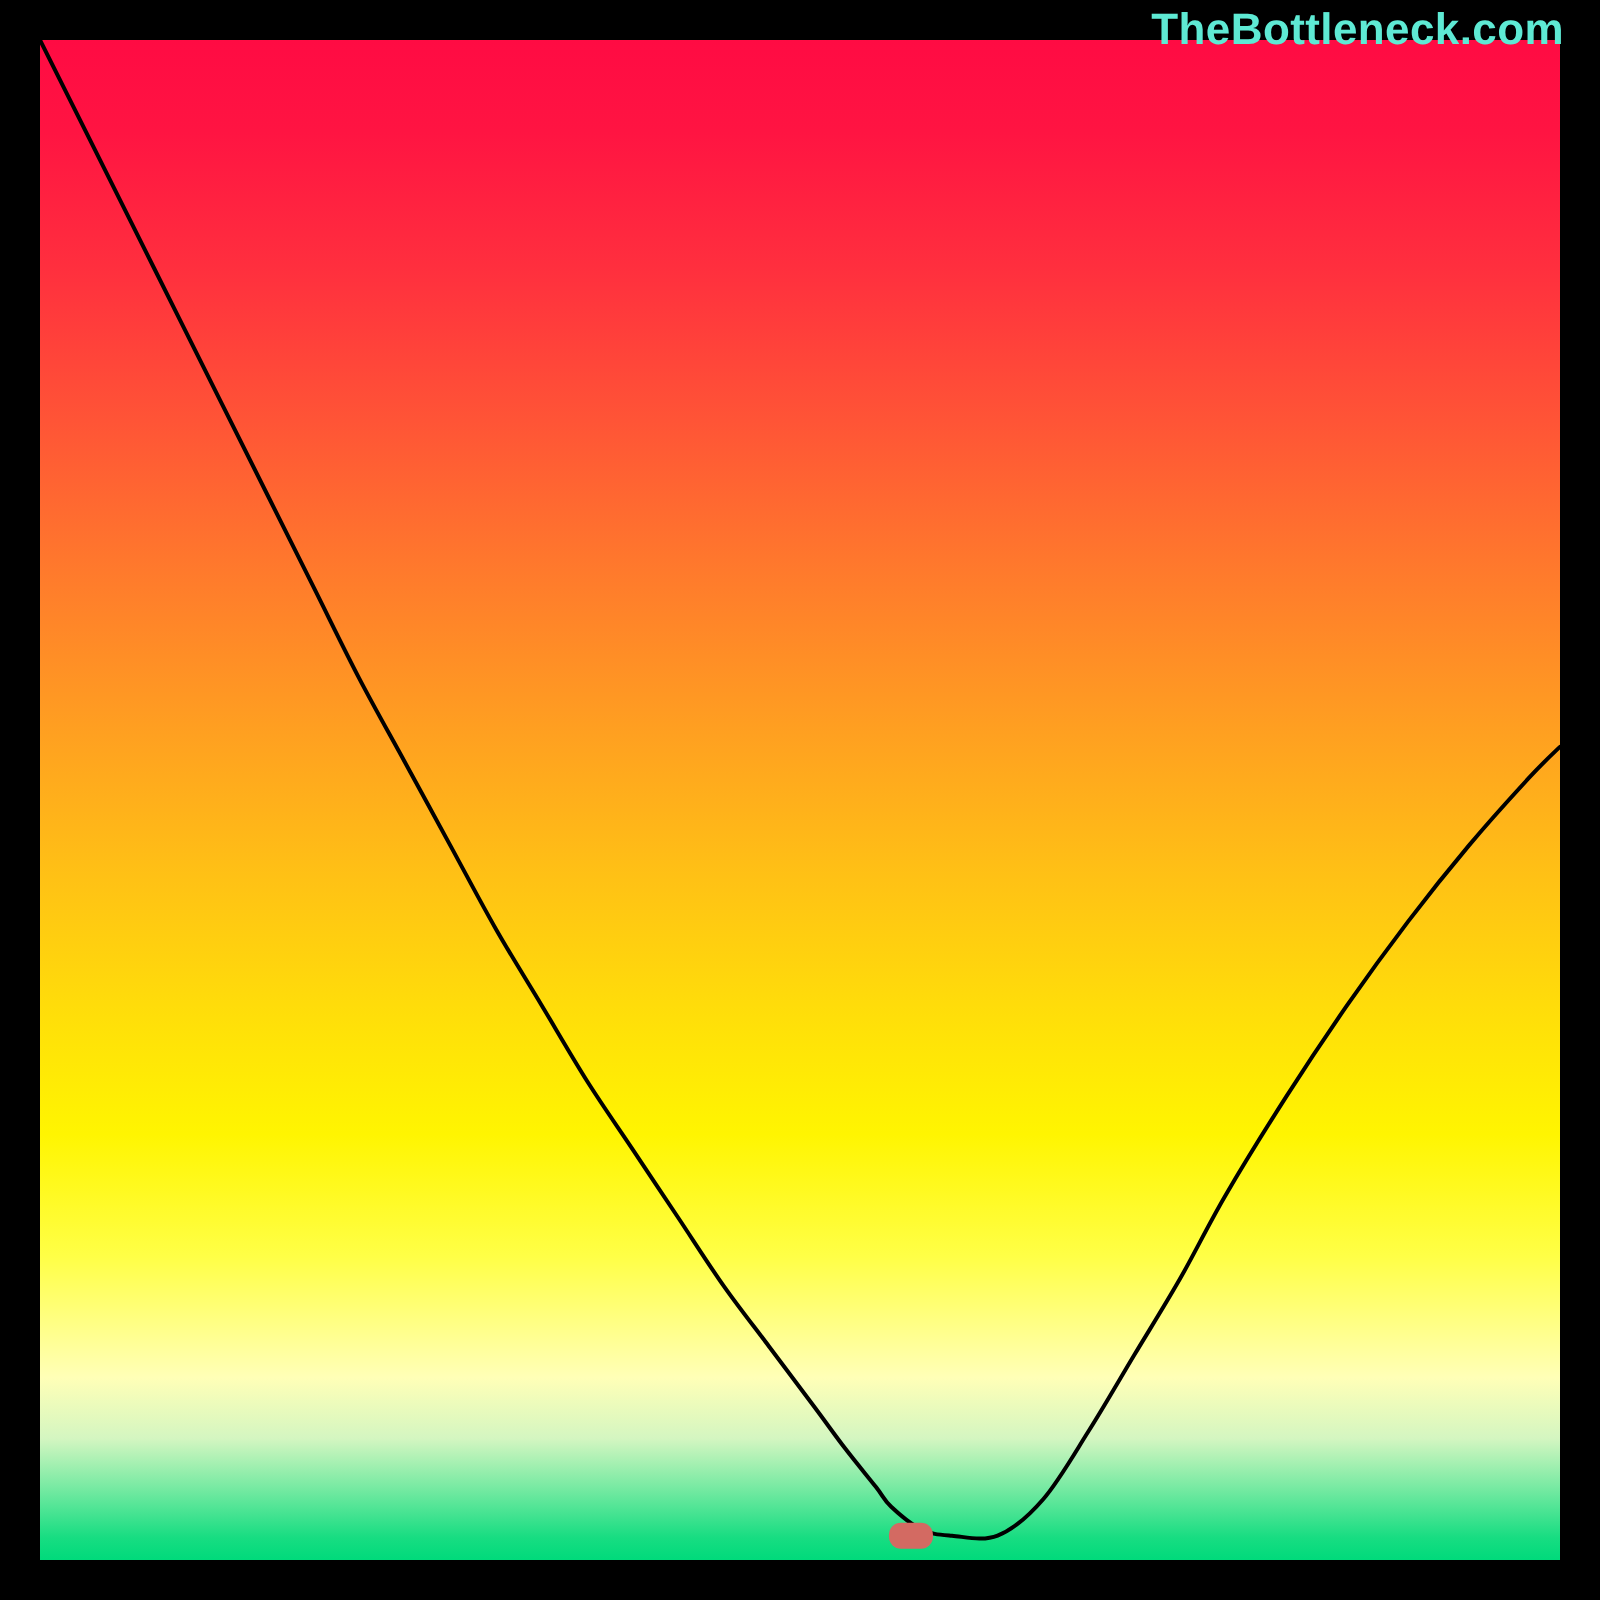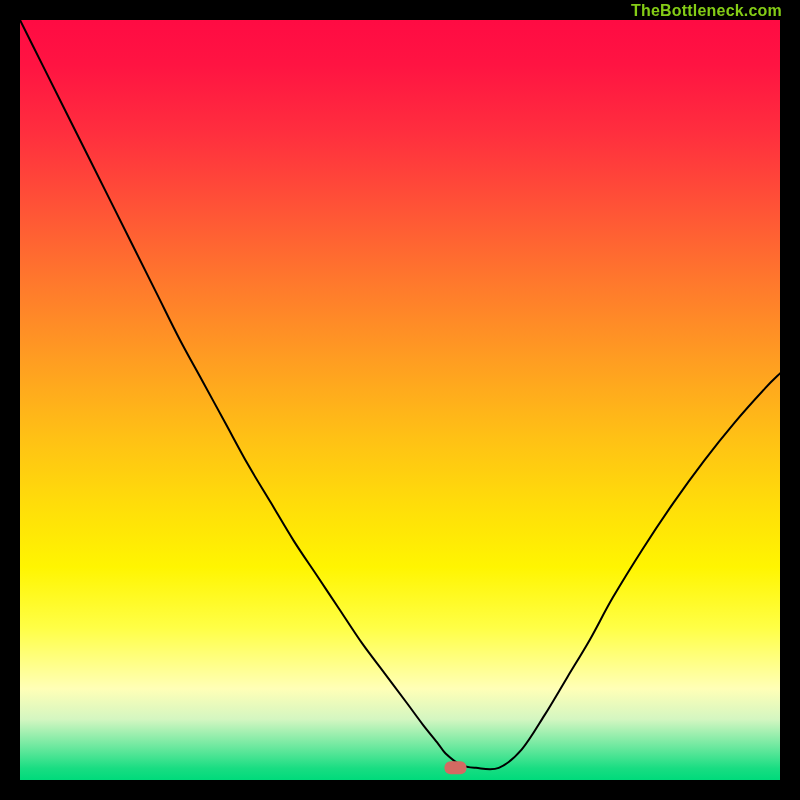--- a/index.html
+++ b/index.html
@@ -14,23 +14,23 @@
   .frame {
     position: relative;
     width: 800px;
     height: 800px;
     background: #000;
   }
   .watermark {
     position: absolute;
     top: 2px;
     right: 18px;
-    font-size: 16px;
+    font-size: 22px;
     font-weight: 600;
-    color: #84cc16;
+    color: #5eead4;
     letter-spacing: 0.2px;
     z-index: 5;
   }
   .plot-area {
     position: absolute;
     left: 20px;
     top: 20px;
     width: 760px;
     height: 760px;
     overflow: hidden;

